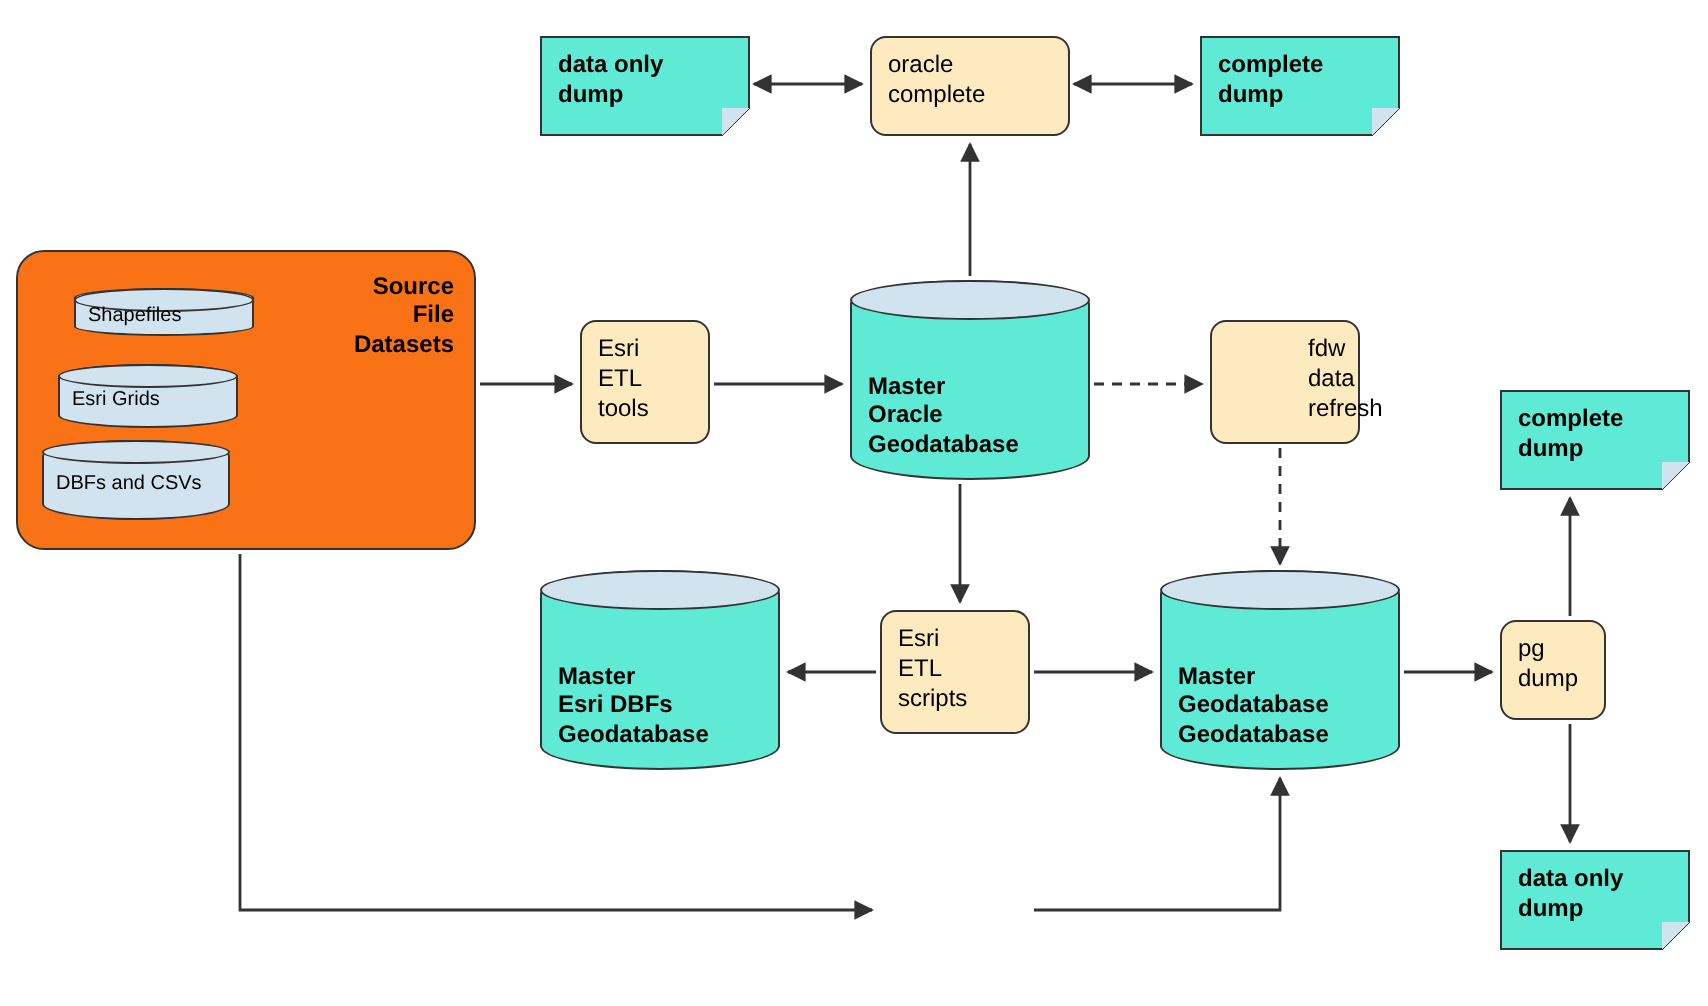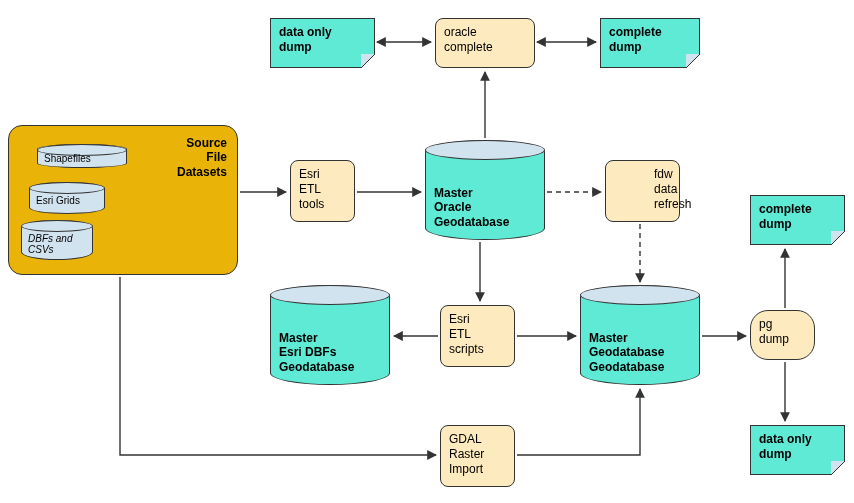--- a/index.html
+++ b/index.html
@@ -87,21 +87,21 @@
   .small-cyl span {
     position: absolute;
     left: 6px;
     top: 50%;
     transform: translateY(-30%);
   }
   .source-group {
     position: absolute;
     border: 1px solid #333;
     border-radius: 14px;
-    background: #eab308;
+    background: #f97316;
   }
   .source-title {
     position: absolute;
     right: 10px;
     top: 10px;
     text-align: right;
     font-weight: bold;
     line-height: 1.2;
   }
   svg.arrows {
@@ -120,24 +120,24 @@
 
   <div class="source-group" style="left:8px; top:125px; width:230px; height:150px;">
     <div class="source-title">
       <span>Source</span><br>
       <span>File</span><br>
       <span>Datasets</span>
     </div>
     <div class="small-cyl" style="left:28px; top:18px; width:90px; height:24px;">
       <span>Shapefiles</span>
     </div>
-    <div class="small-cyl" style="left:20px; top:56px; width:76px; height:32px;padding-left:40px;">
+    <div class="small-cyl" style="left:20px; top:56px; width:90px; height:32px;padding-left:40px;">
       <span>Esri Grids</span>
     </div>
-    <div class="small-cyl" style="left:12px; top:94px; width:72px; height:40px;font-style:italic;">
+    <div class="small-cyl" style="left:12px; top:94px; width:94px; height:40px;">
       <span>DBFs and CSVs</span>
     </div>
   </div>
 
   <div class="node note bold" style="left:270px; top:18px; width:105px; height:50px;">
     <div>
       <span>data only</span><br>
       <span>dump</span>
     </div>
   </div>
@@ -189,27 +189,22 @@
   </div>
 
   <div class="cylinder" style="left:580px; top:285px; width:120px; height:100px;">
     <div class="label">
       <span>Master</span><br>
       <span>Geodatabase</span><br>
       <span>Geodatabase</span>
     </div>
   </div>
 
-  <div class="node process" style="left:440px; top:425px; width:75px; height:62px;">
-    <span>GDAL</span><br>
-    <span>Raster</span><br>
-    <span>Import</span>
-  </div>
-
-  <div class="node process" style="left:750px; top:310px; width:65px; height:50px;border-radius:18px;">
+
+  <div class="node process" style="left:750px; top:310px; width:53px; height:50px;">
     <span>pg</span><br>
     <span>dump</span>
   </div>
 
   <div class="node note bold" style="left:750px; top:195px; width:95px; height:50px;">
     <div>
       <span>complete</span><br>
       <span>dump</span>
     </div>
   </div>

